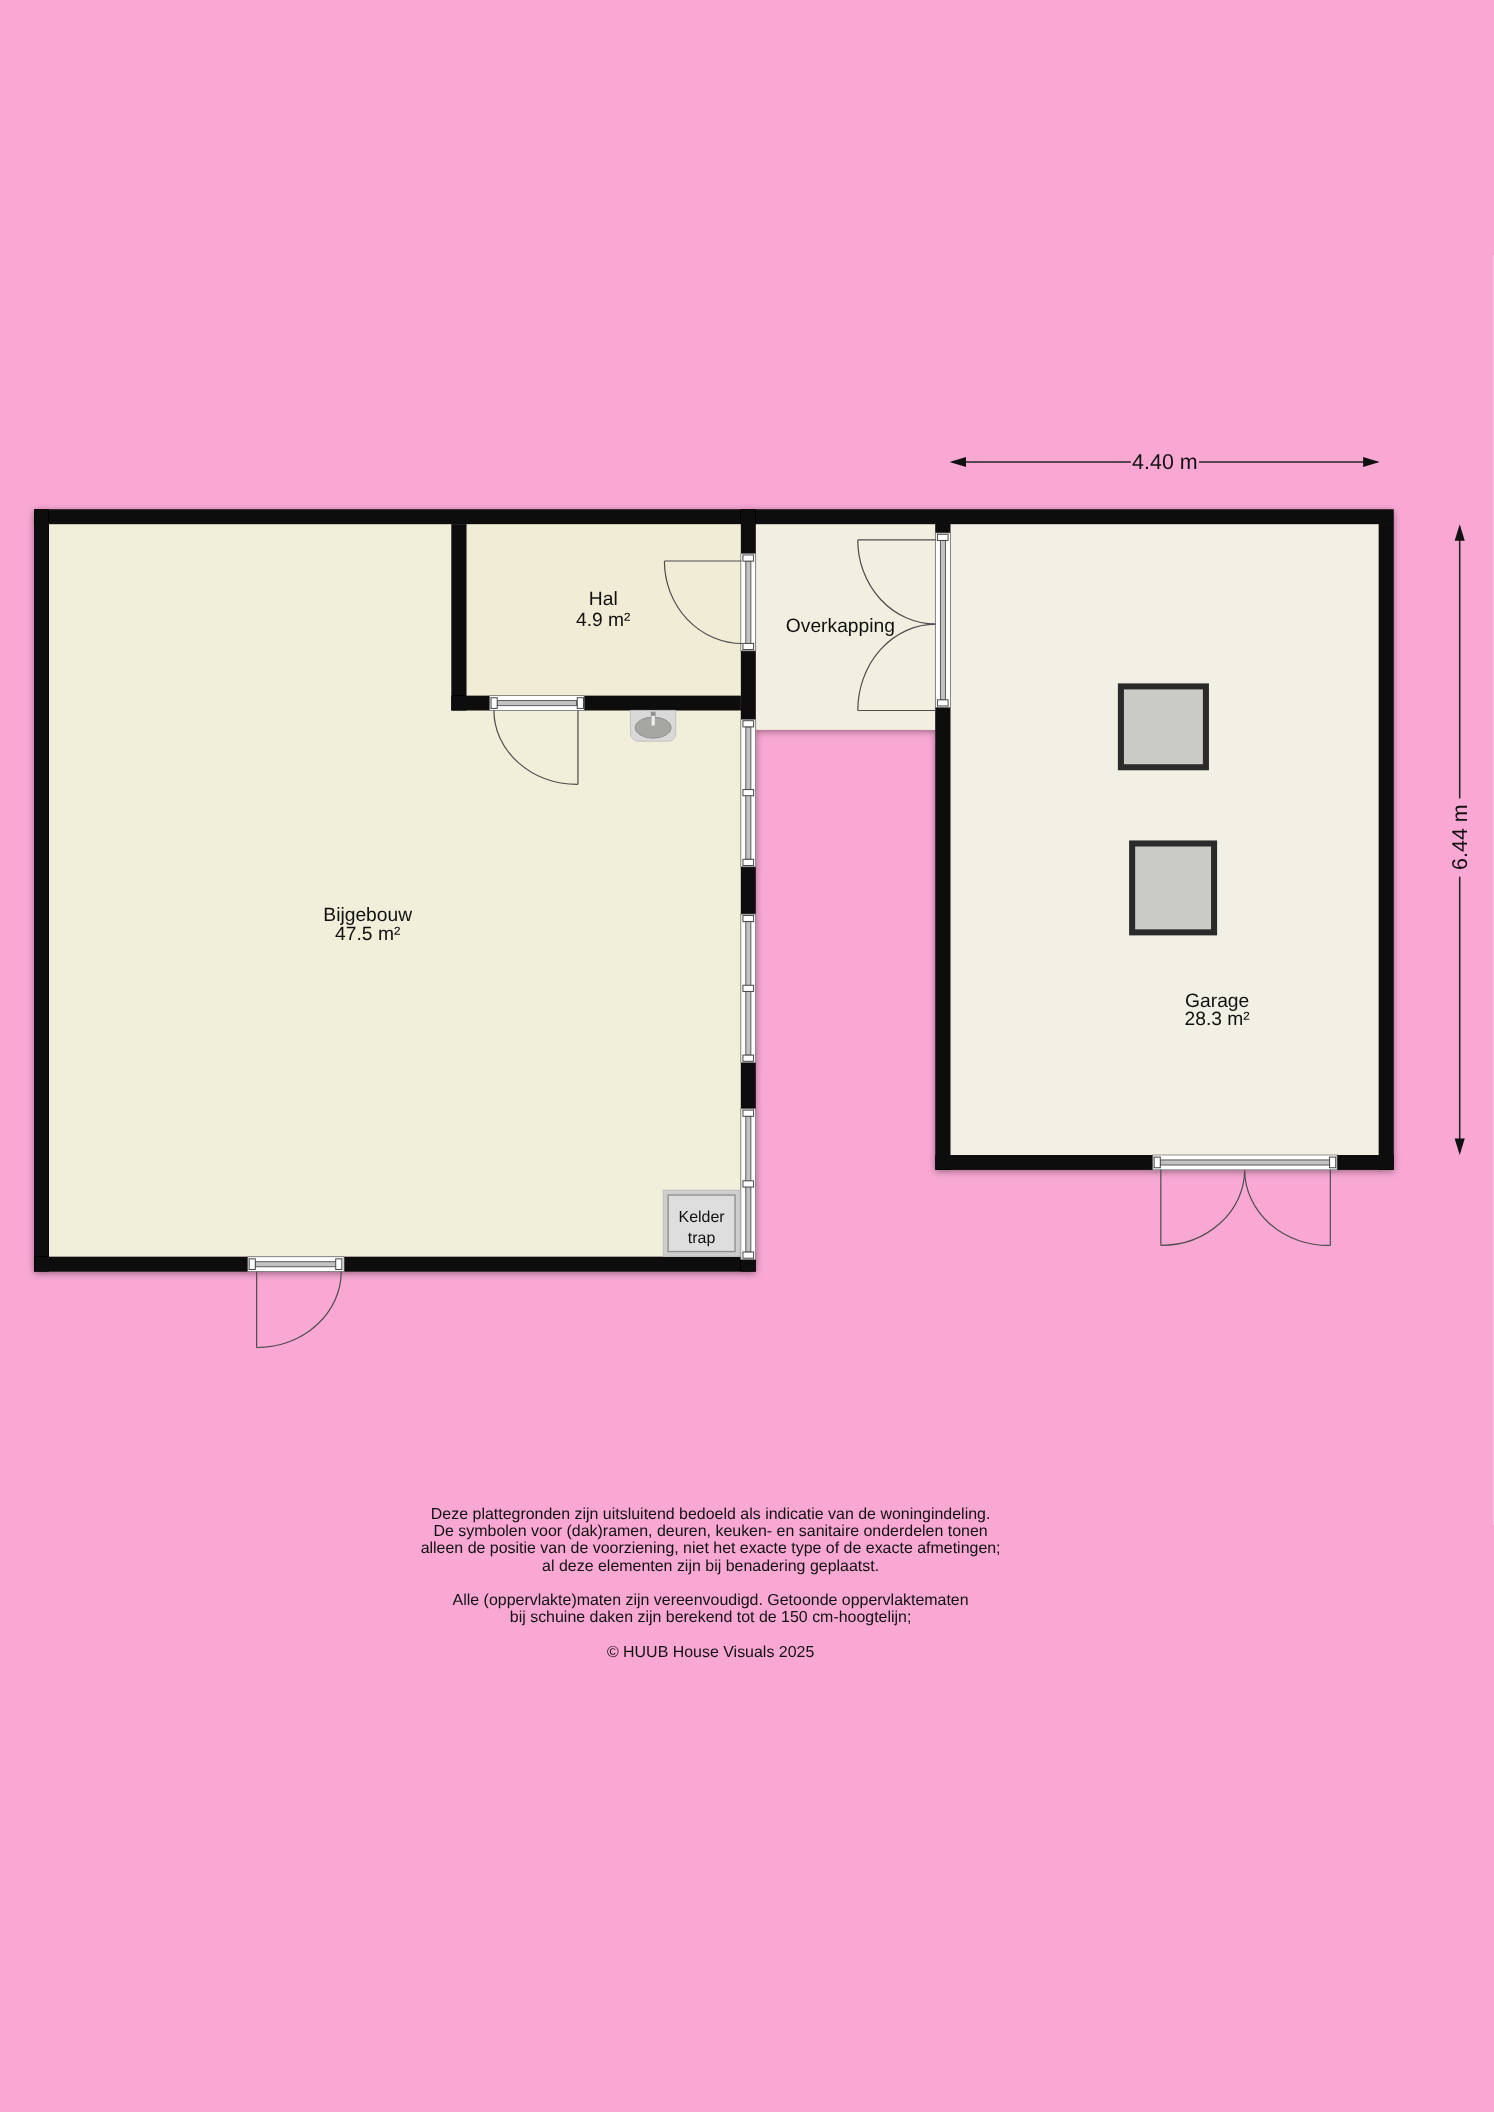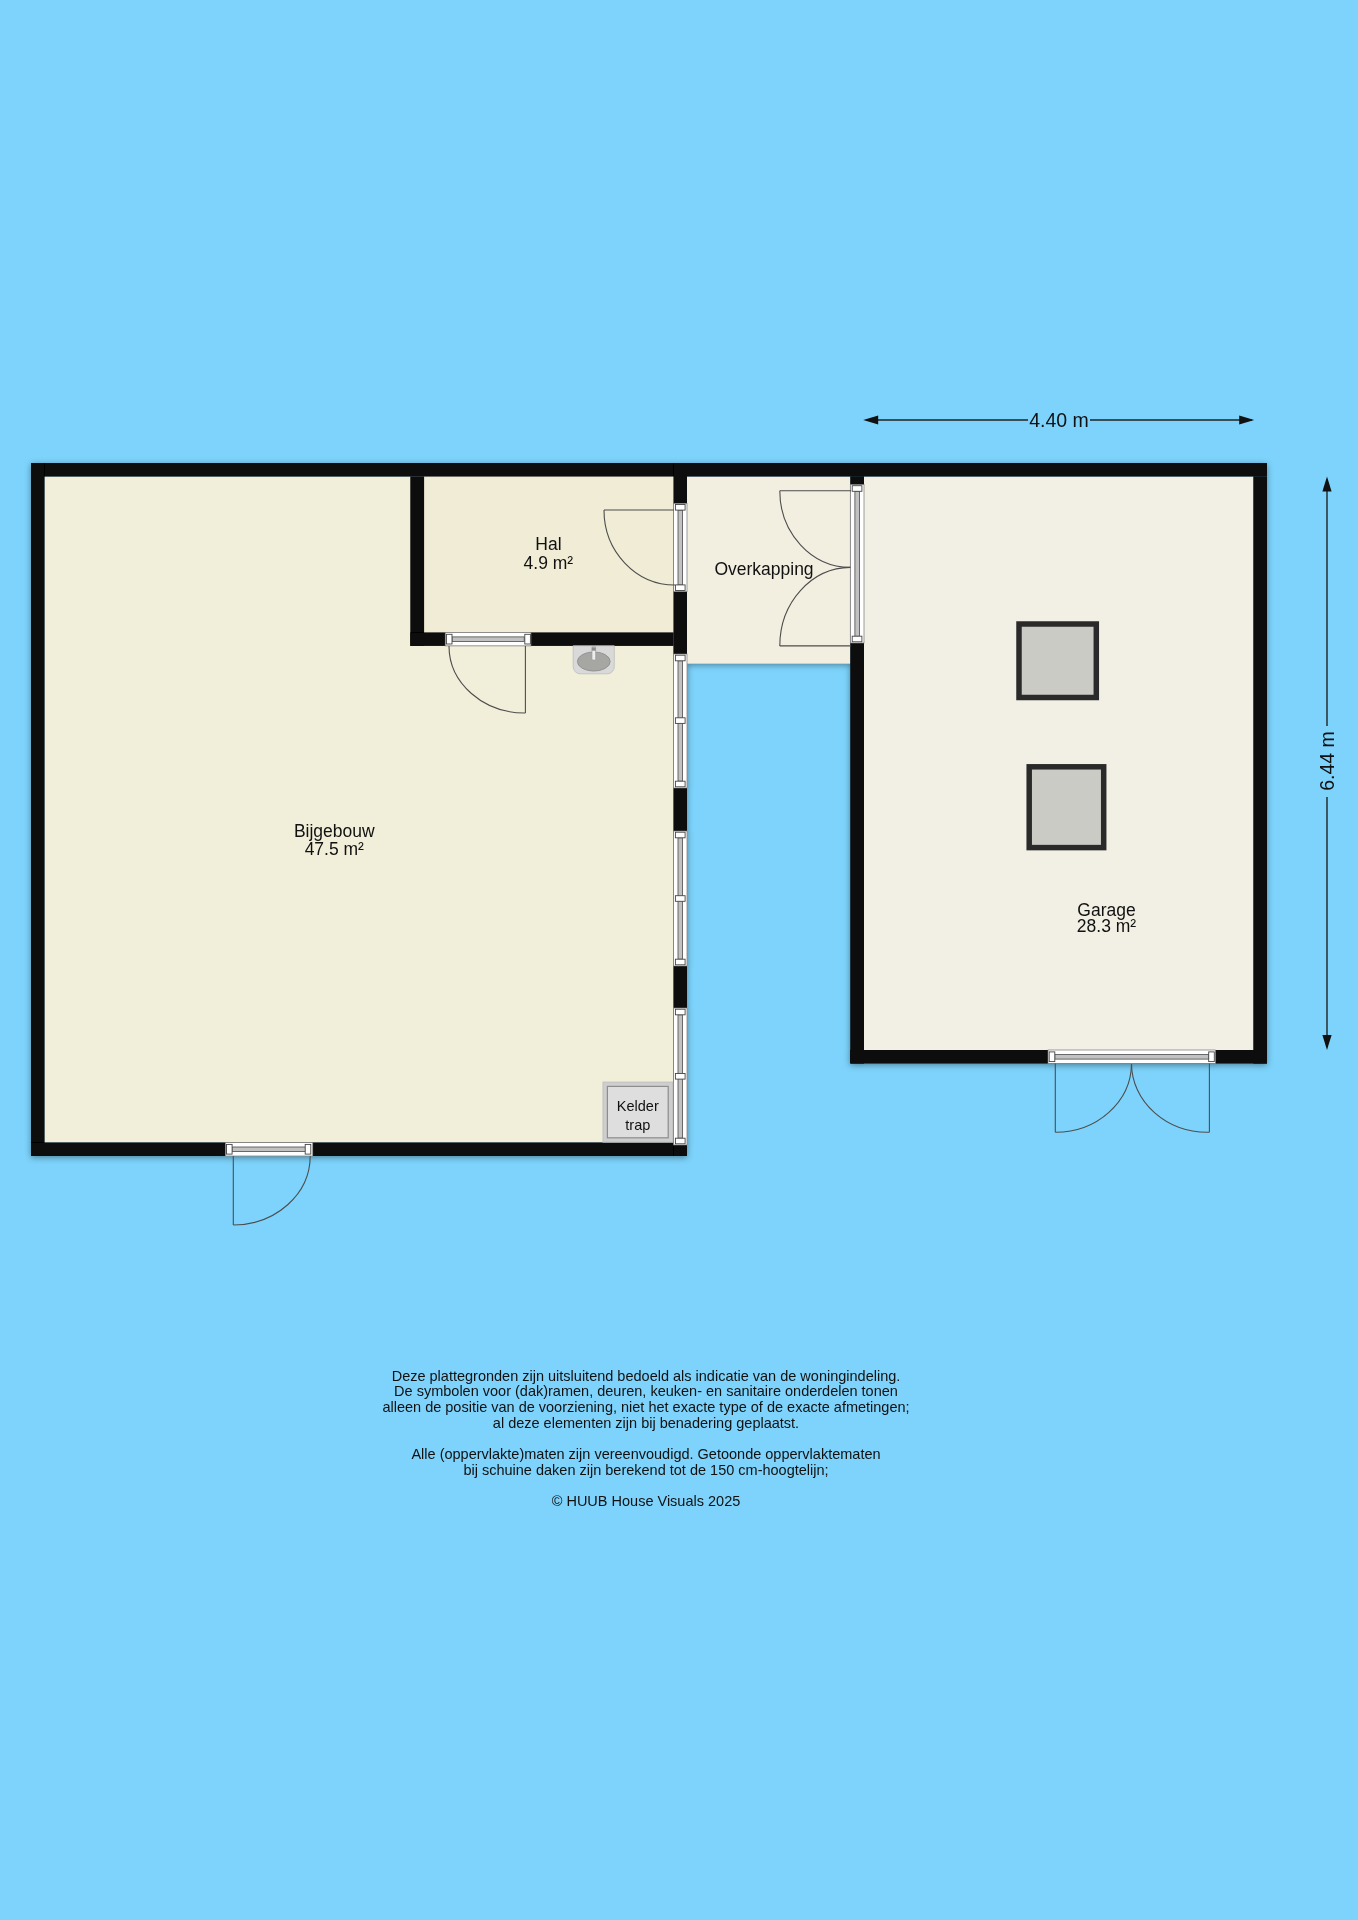--- a/index.html
+++ b/index.html
@@ -1,16 +1,16 @@
 <!DOCTYPE html>
 <html><head>
 <meta charset="utf-8">
 <style>
   html,body{margin:0;padding:0;background:#ffffff;}
-  .page{width:1358px;height:1920px;position:relative;overflow:hidden;background:#7dd3fc;
+  .page{width:1358px;height:1920px;position:relative;overflow:hidden;background:#f9a8d4;
         font-family:"Liberation Sans", sans-serif;}
   svg text{font-family:"Liberation Sans", sans-serif;fill:#111;}
 </style>
 </head>
 <body>
 <div class="page">
 <svg width="1358" height="1920" viewBox="0 0 1358 1920">
 <defs>
   <filter id="sh" x="-5%" y="-5%" width="110%" height="110%">
     <feDropShadow dx="0" dy="1.5" stdDeviation="3.2" flood-color="#000" flood-opacity="0.40"></feDropShadow>

